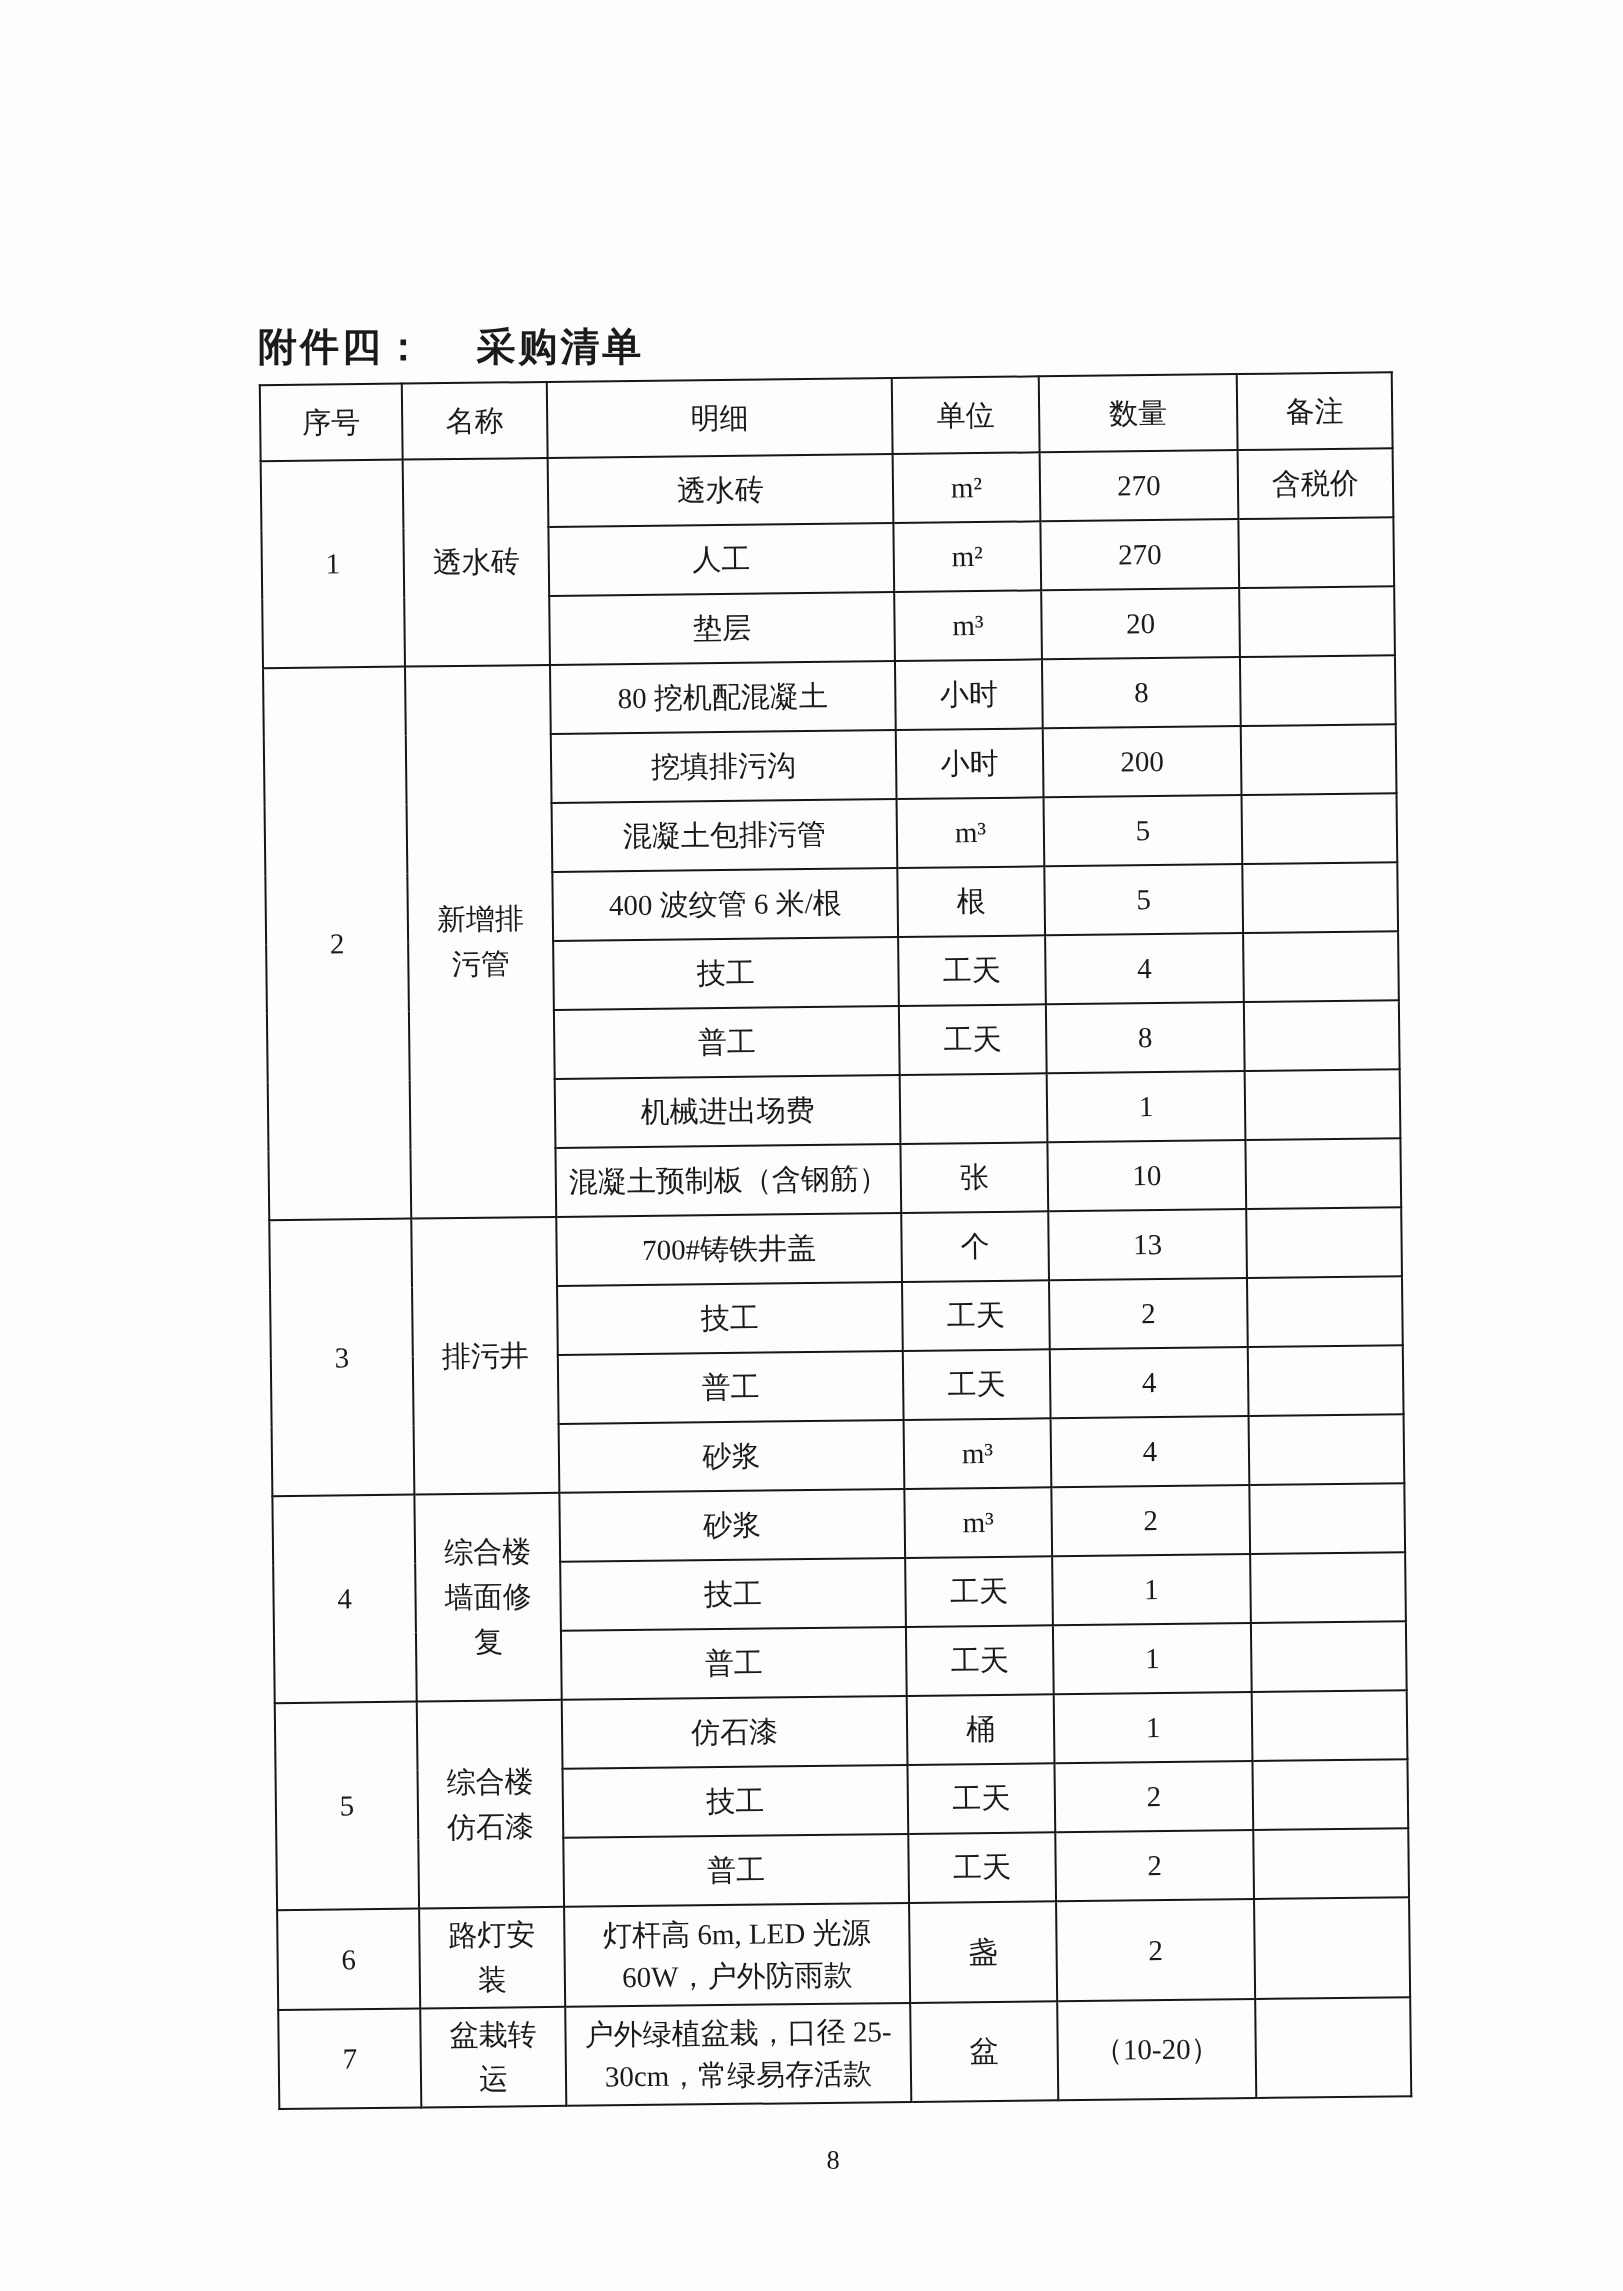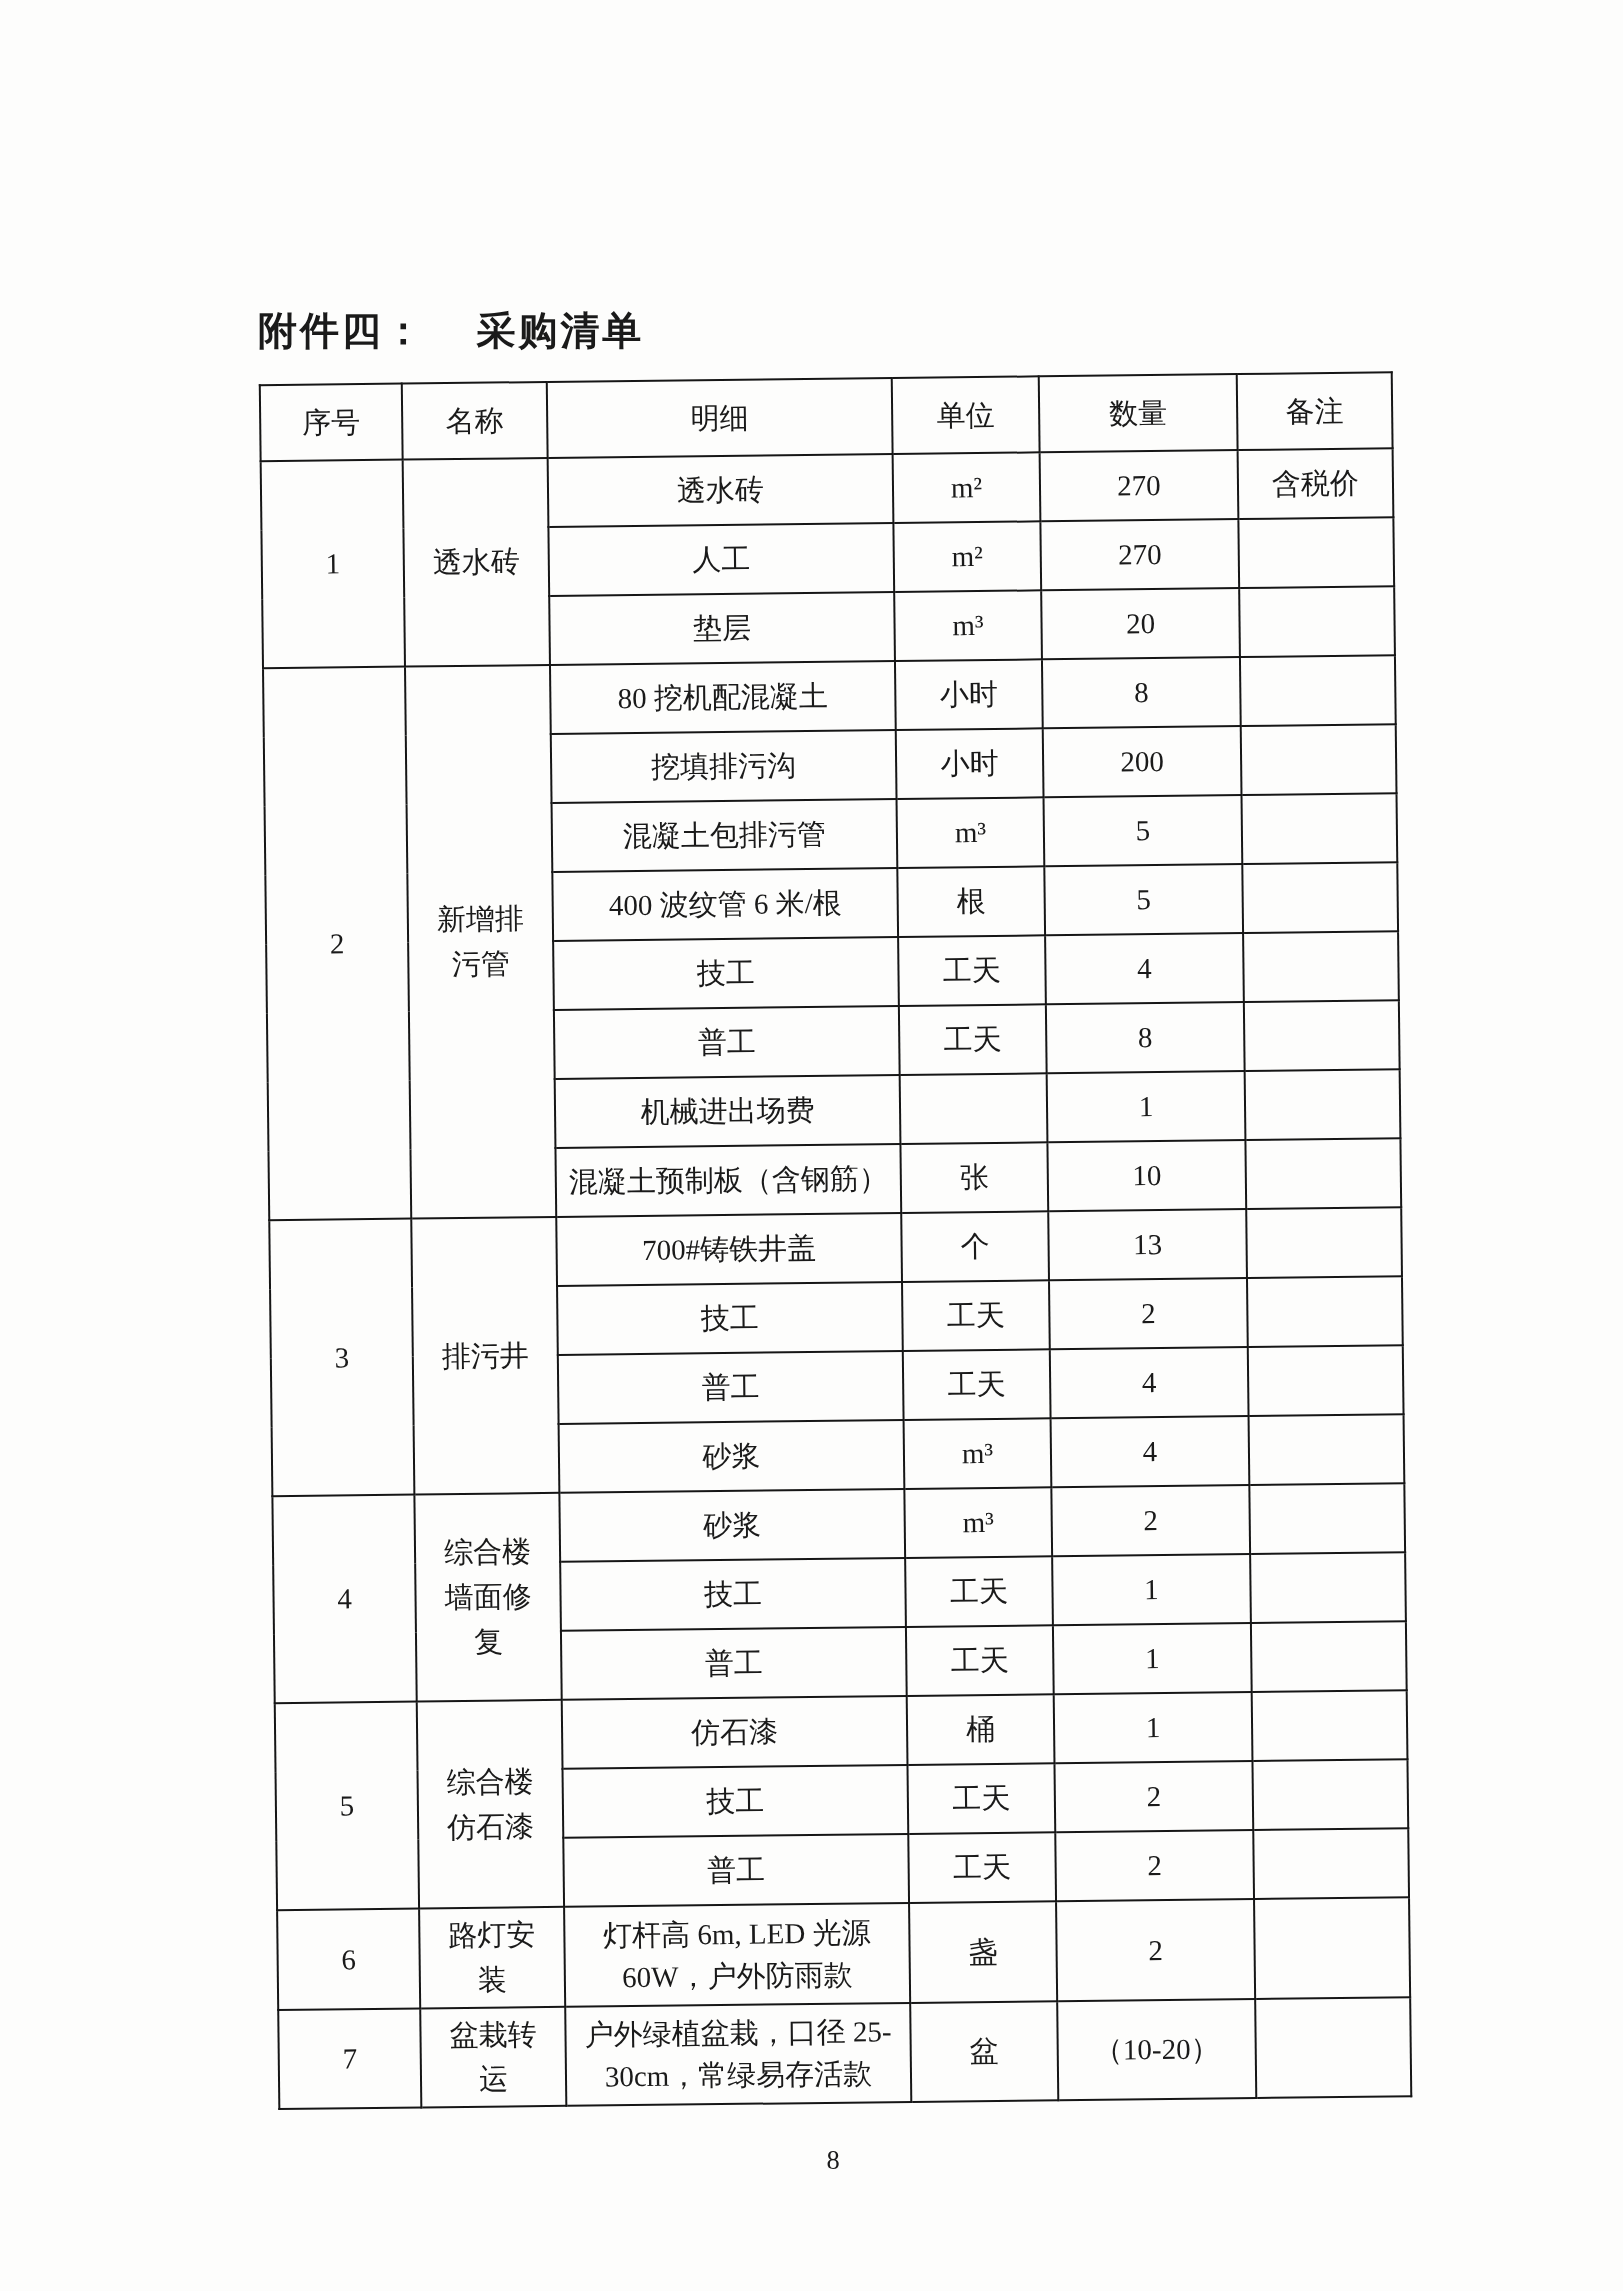--- a/index.html
+++ b/index.html
@@ -14,21 +14,21 @@
     color:var(--ink);
   }
   .sheet{
     position:relative;
     width:1623px;height:2292px;
     background:var(--paper);
     overflow:hidden;
   }
   .title-row{
     position:absolute;
-    left:258px;top:304px;
+    left:258px;top:320px;
     font-size:39px;
     font-weight:bold;
     letter-spacing:2.9px;
     white-space:nowrap;
     text-align:center;
   }
   .title-text{margin-left:51px;}
   table.purchase-table{
     position:absolute;
     left:259px;top:384px;

